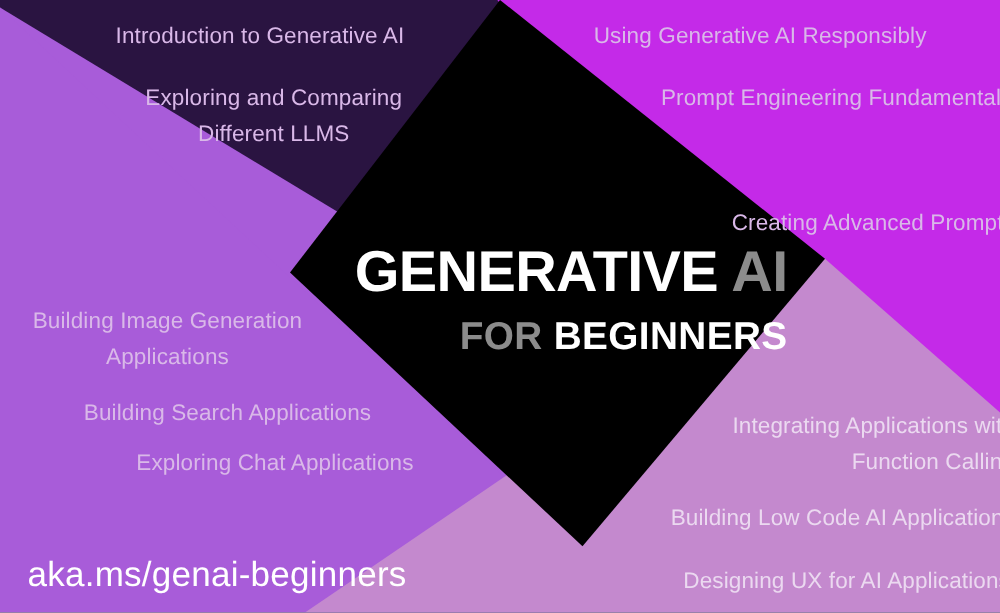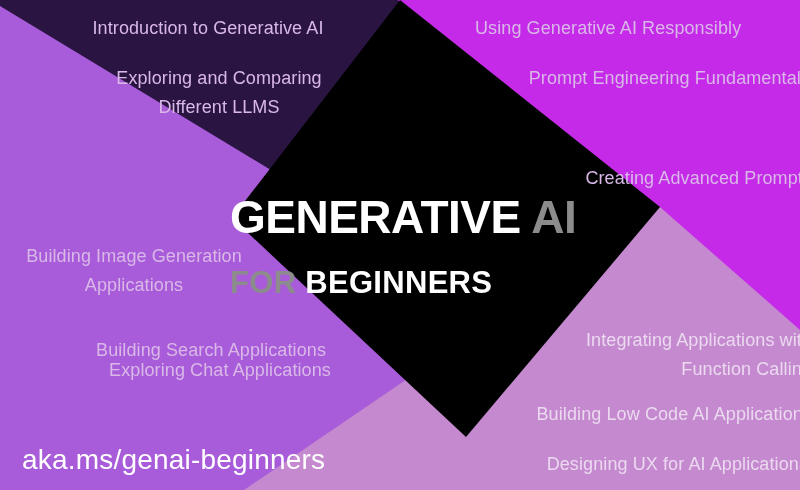--- a/index.html
+++ b/index.html
@@ -82,23 +82,23 @@
 
   
   #lbl-imagegen {
     left: -2px;
     top: 242px;
     width: 272px;
     text-align: center;
   }
   #lbl-search {
     left: 38px;
-    top: 336px;
+    top: 316px;
     width: 288px;
-    text-align: right;
+    text-align: center;
   }
   #lbl-chat {
     left: 86px;
     top: 356px;
     width: 268px;
     text-align: center;
   }
 
   
   #lbl-integrating {
@@ -123,38 +123,38 @@
     color: #EBD9F0;
   }
 
   
   #title-block {
     position: absolute;
     left: 230px;
     top: 190px;
     width: 400px;
     z-index: 8;
-    text-align: left;
+    text-align: right;
     pointer-events: none;
   }
   #title-main {
     font-family: "Liberation Sans", sans-serif;
     font-size: 46px;
     font-weight: 700;
     letter-spacing: -0.5px;
     line-height: 54px;
     white-space: nowrap;
   }
   #title-sub {
     font-family: "Liberation Sans", sans-serif;
     font-size: 31px;
     font-weight: 700;
     letter-spacing: 0.3px;
     line-height: 42px;
-    margin-top: 18px;
+    margin-top: 4px;
     white-space: nowrap;
   }
   .t-white { color: #FFFFFF; }
   .t-grey  { color: #8C8C8C; }
 
   
   #url {
     position: absolute;
     left: 22px;
     top: 444px;

